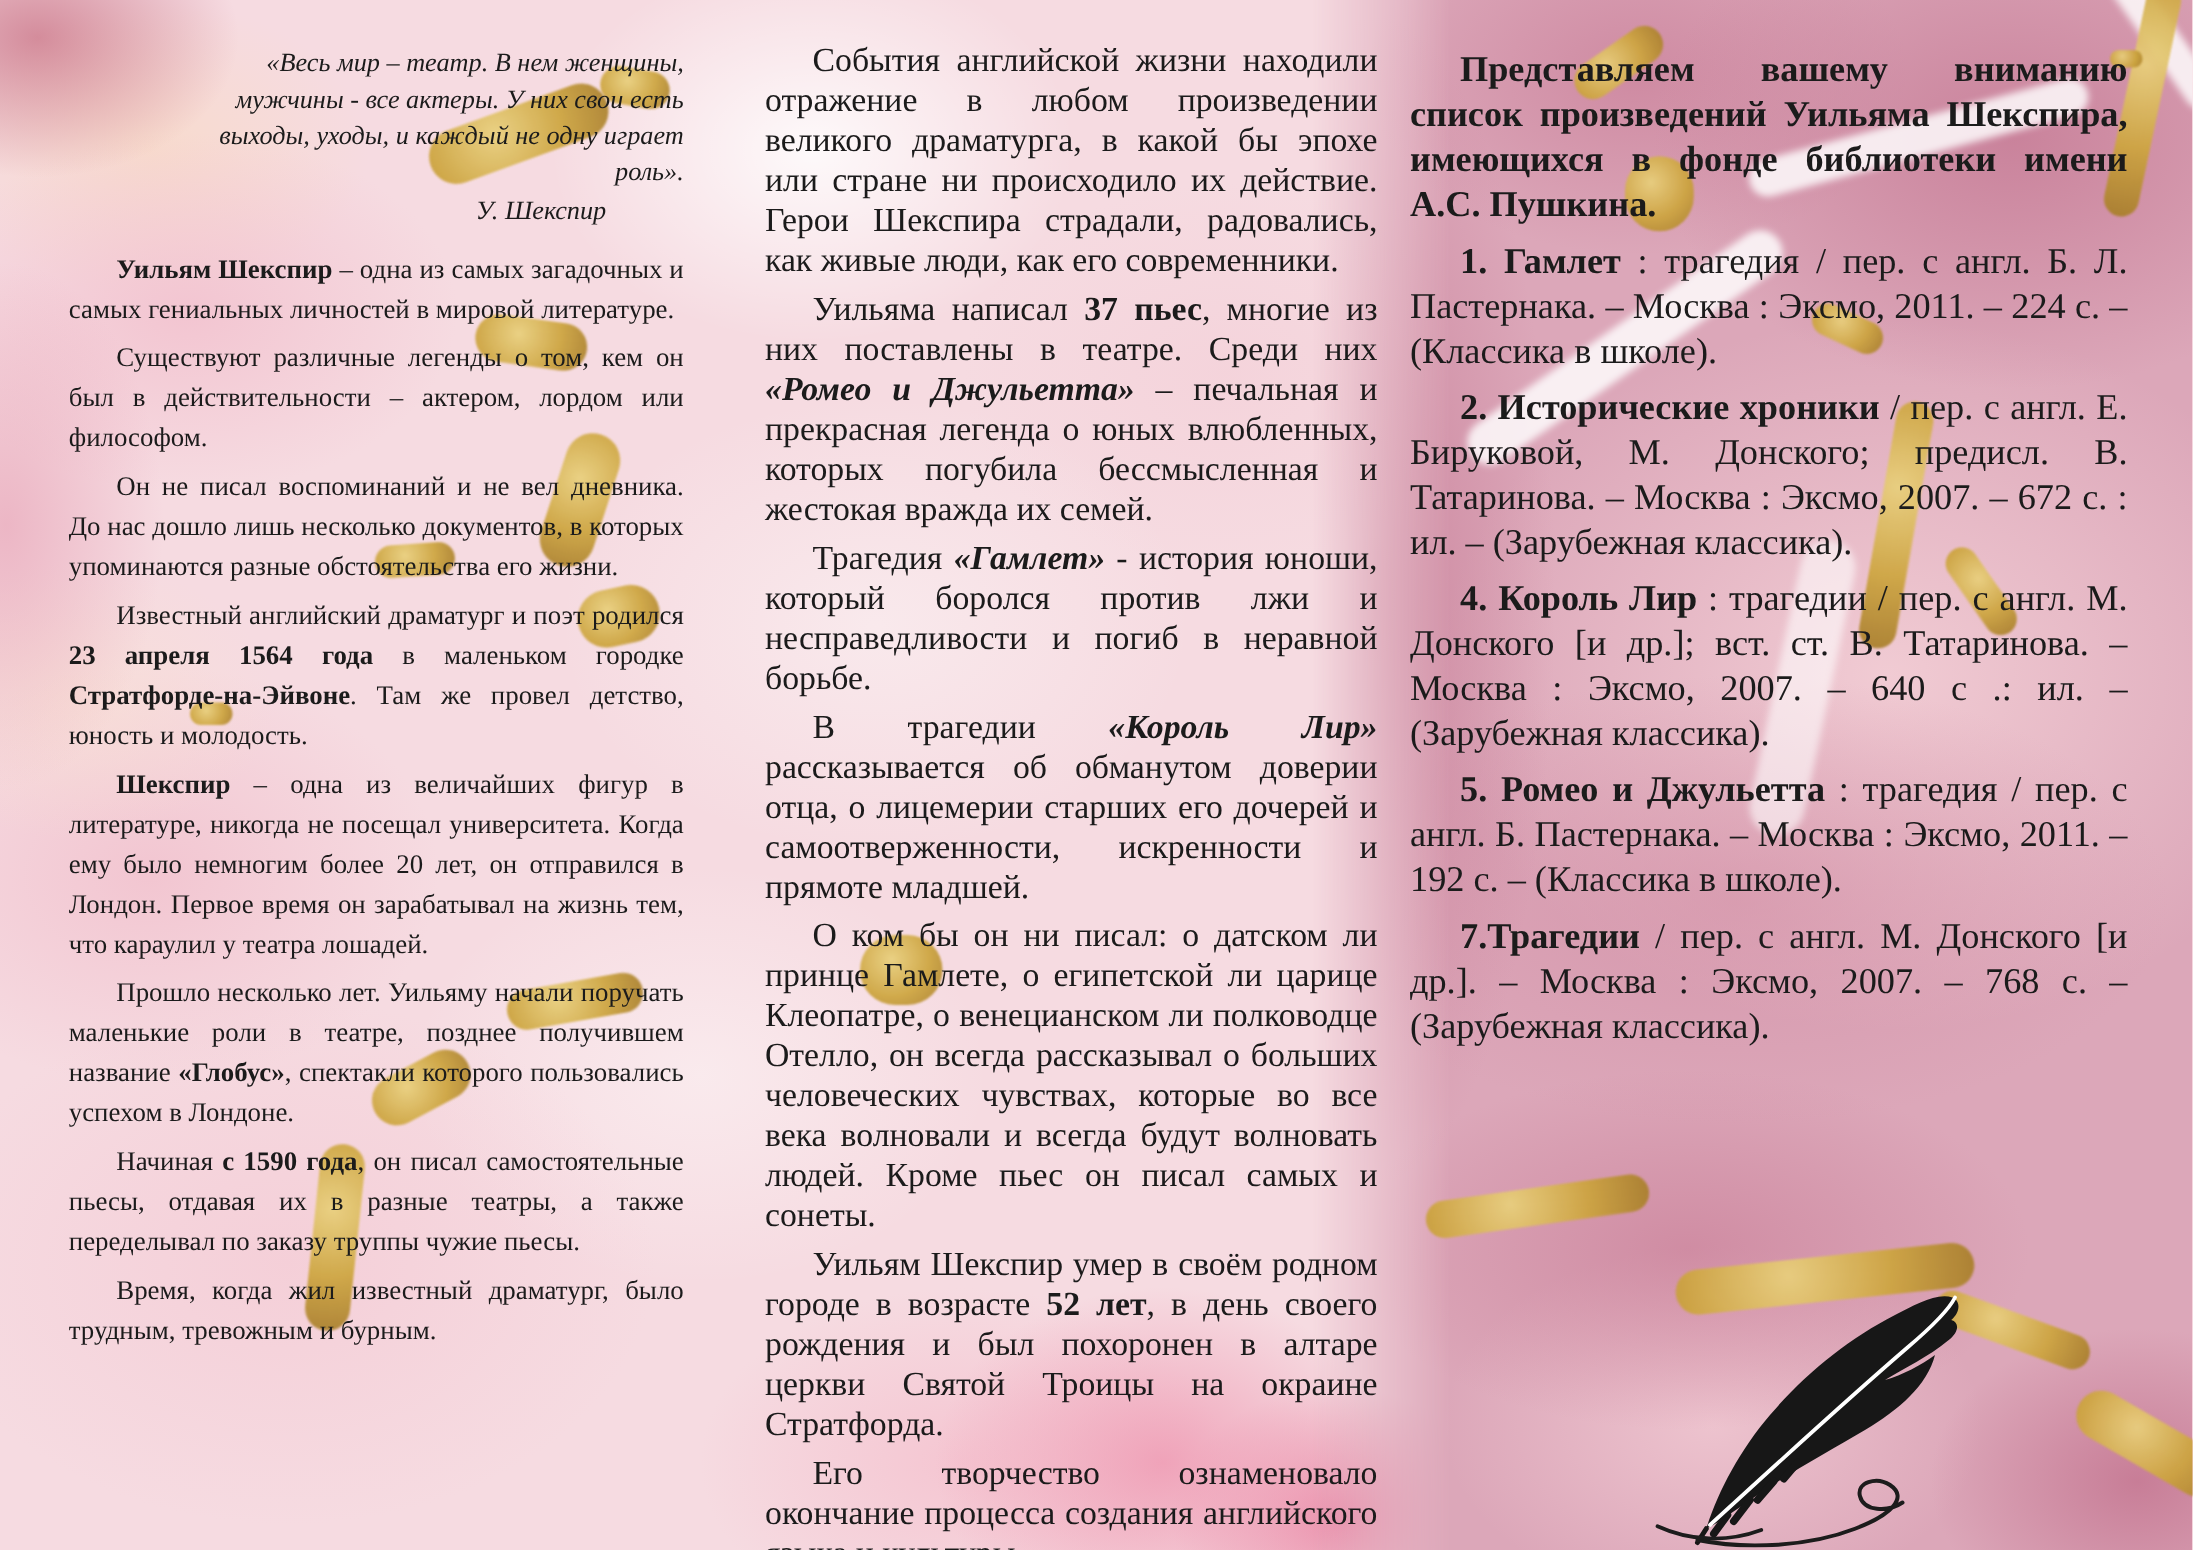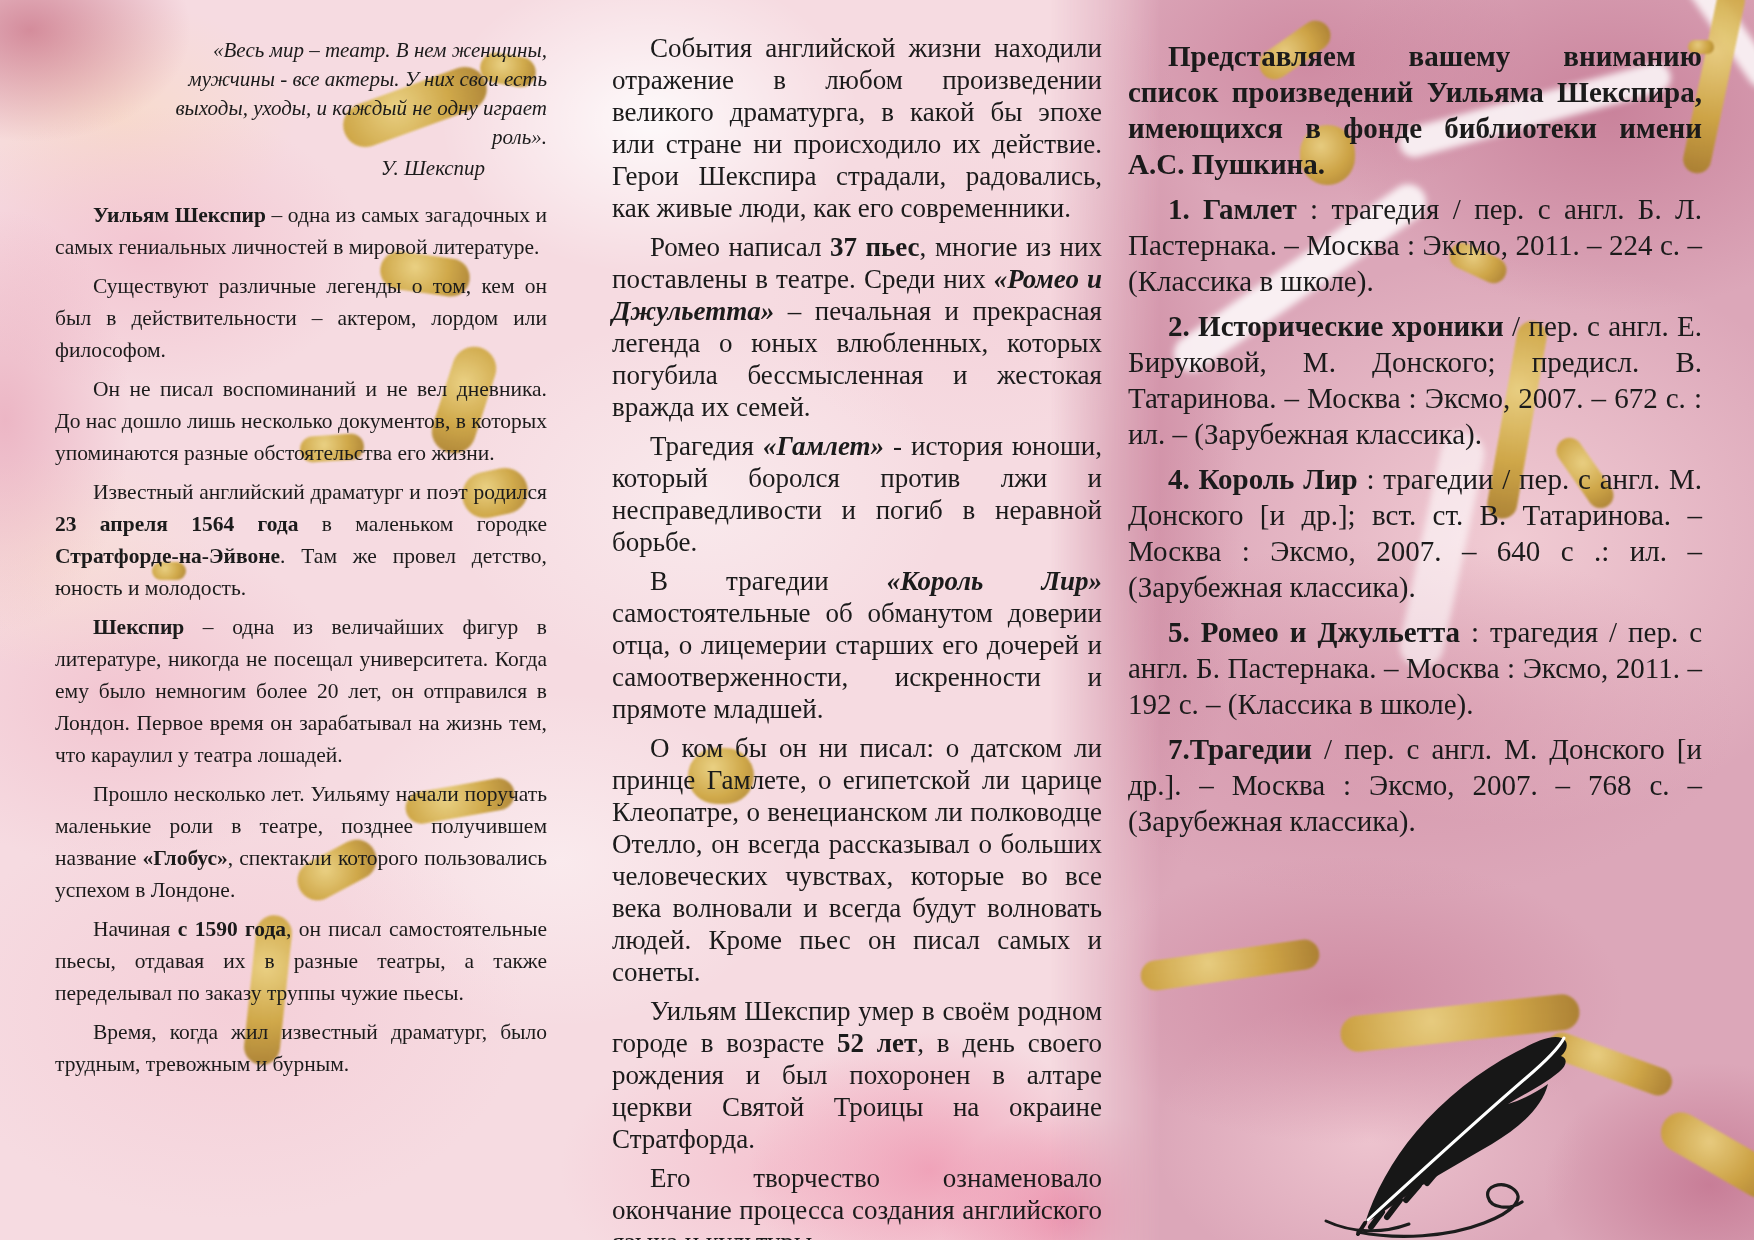--- a/index.html
+++ b/index.html
@@ -111,23 +111,23 @@
         <p><span class="s-b">Шекспир</span><span class="s-n"> – одна из величайших фигур в литературе, никогда не посещал университета. Когда ему было немногим более 20 лет, он отправился в Лондон. Первое время он зарабатывал на жизнь тем, что караулил у театра лошадей.</span></p>
         <p><span class="s-n">Прошло несколько лет. Уильяму начали поручать маленькие роли в театре, позднее получившем название </span><span class="s-b">«Глобус»</span><span class="s-n">, спектакли которого пользовались успехом в Лондоне.</span></p>
         <p><span class="s-n">Начиная </span><span class="s-b">с 1590 года</span><span class="s-n">, он писал самостоятельные пьесы, отдавая их в разные театры, а также переделывал по заказу труппы чужие пьесы.</span></p>
         <p><span class="s-n">Время, когда жил известный драматург, было трудным, тревожным и бурным.</span></p>
       </div>
   </div>
 
   <div class="col" id="col2">
     <div>
         <p><span class="s-n">События английской жизни находили отражение в любом произведении великого драматурга, в какой бы эпохе или стране ни происходило их действие. Герои Шекспира страдали, радовались, как живые люди, как его современники.</span></p>
-        <p><span class="s-n">Ромео написал </span><span class="s-b">37 пьес</span><span class="s-n">, многие из них поставлены в театре. Среди них </span><span class="s-bi">«Ромео и Джульетта»</span><span class="s-n"> – печальная и прекрасная легенда о юных влюбленных, которых погубила бессмысленная и жестокая вражда их семей.</span></p>
+        <p><span class="s-n">Уильяма написал </span><span class="s-b">37 пьес</span><span class="s-n">, многие из них поставлены в театре. Среди них </span><span class="s-bi">«Ромео и Джульетта»</span><span class="s-n"> – печальная и прекрасная легенда о юных влюбленных, которых погубила бессмысленная и жестокая вражда их семей.</span></p>
         <p><span class="s-n">Трагедия </span><span class="s-bi">«Гамлет»</span><span class="s-n"> - история юноши, который боролся против лжи и несправедливости и погиб в неравной борьбе.</span></p>
-        <p><span class="s-n">В трагедии </span><span class="s-bi">«Король Лир»</span><span class="s-n"> самостоятельные об обманутом доверии отца, о лицемерии старших его дочерей и самоотверженности, искренности и прямоте младшей.</span></p>
+        <p><span class="s-n">В трагедии </span><span class="s-bi">«Король Лир»</span><span class="s-n"> рассказывается об обманутом доверии отца, о лицемерии старших его дочерей и самоотверженности, искренности и прямоте младшей.</span></p>
         <p><span class="s-n">О ком бы он ни писал: о датском ли принце Гамлете, о египетской ли царице Клеопатре, о венецианском ли полководце Отелло, он всегда рассказывал о больших человеческих чувствах, которые во все века волновали и всегда будут волновать людей. Кроме пьес он писал самых и сонеты.</span></p>
         <p><span class="s-n">Уильям Шекспир умер в своём родном городе в возрасте </span><span class="s-b">52 лет</span><span class="s-n">, в день своего рождения и был похоронен в алтаре церкви Святой Троицы на окраине Стратфорда.</span></p>
         <p><span class="s-n">Его творчество ознаменовало окончание процесса создания английского языка и культуры.</span></p>
         <p><span class="s-n">И в наши дни его пьесы являются основой репертуара театров всего мира.</span></p>
       </div>
   </div>
 
   <div class="col" id="col3">
     <div class="intro">
         <p><span class="s-b">Представляем вашему вниманию список произведений Уильяма Шекспира, имеющихся в фонде библиотеки имени А.С. Пушкина.</span></p>

